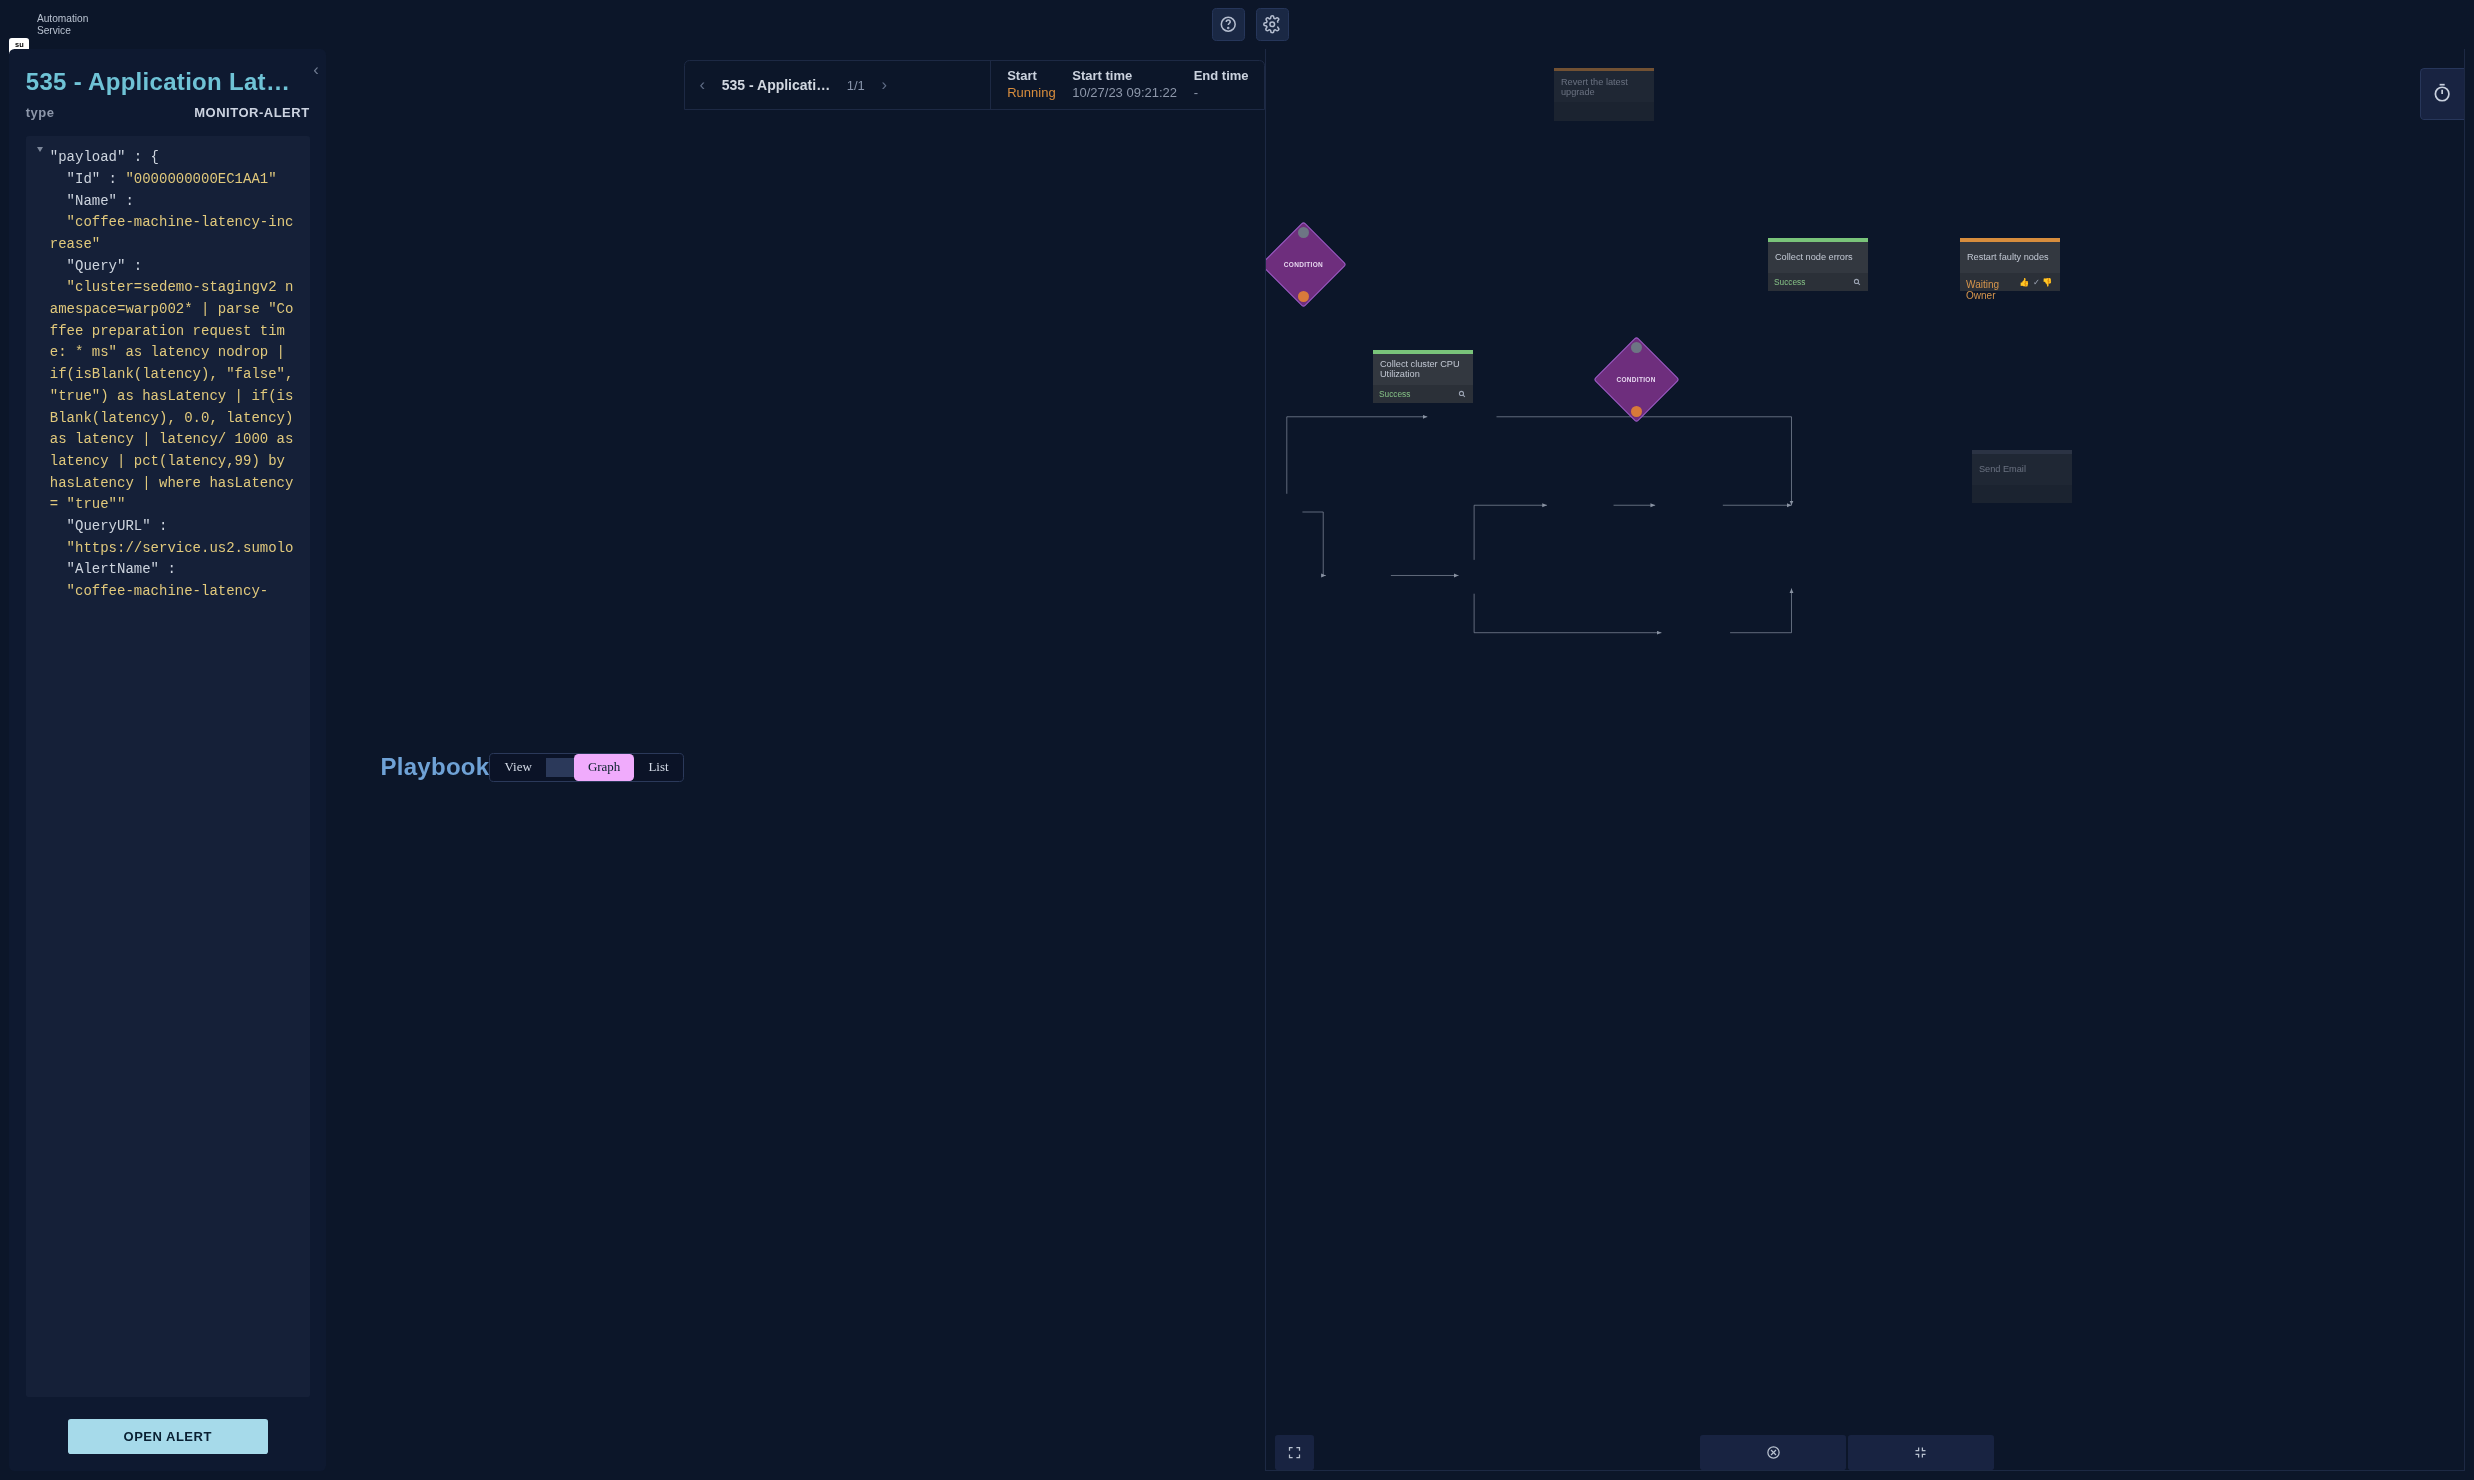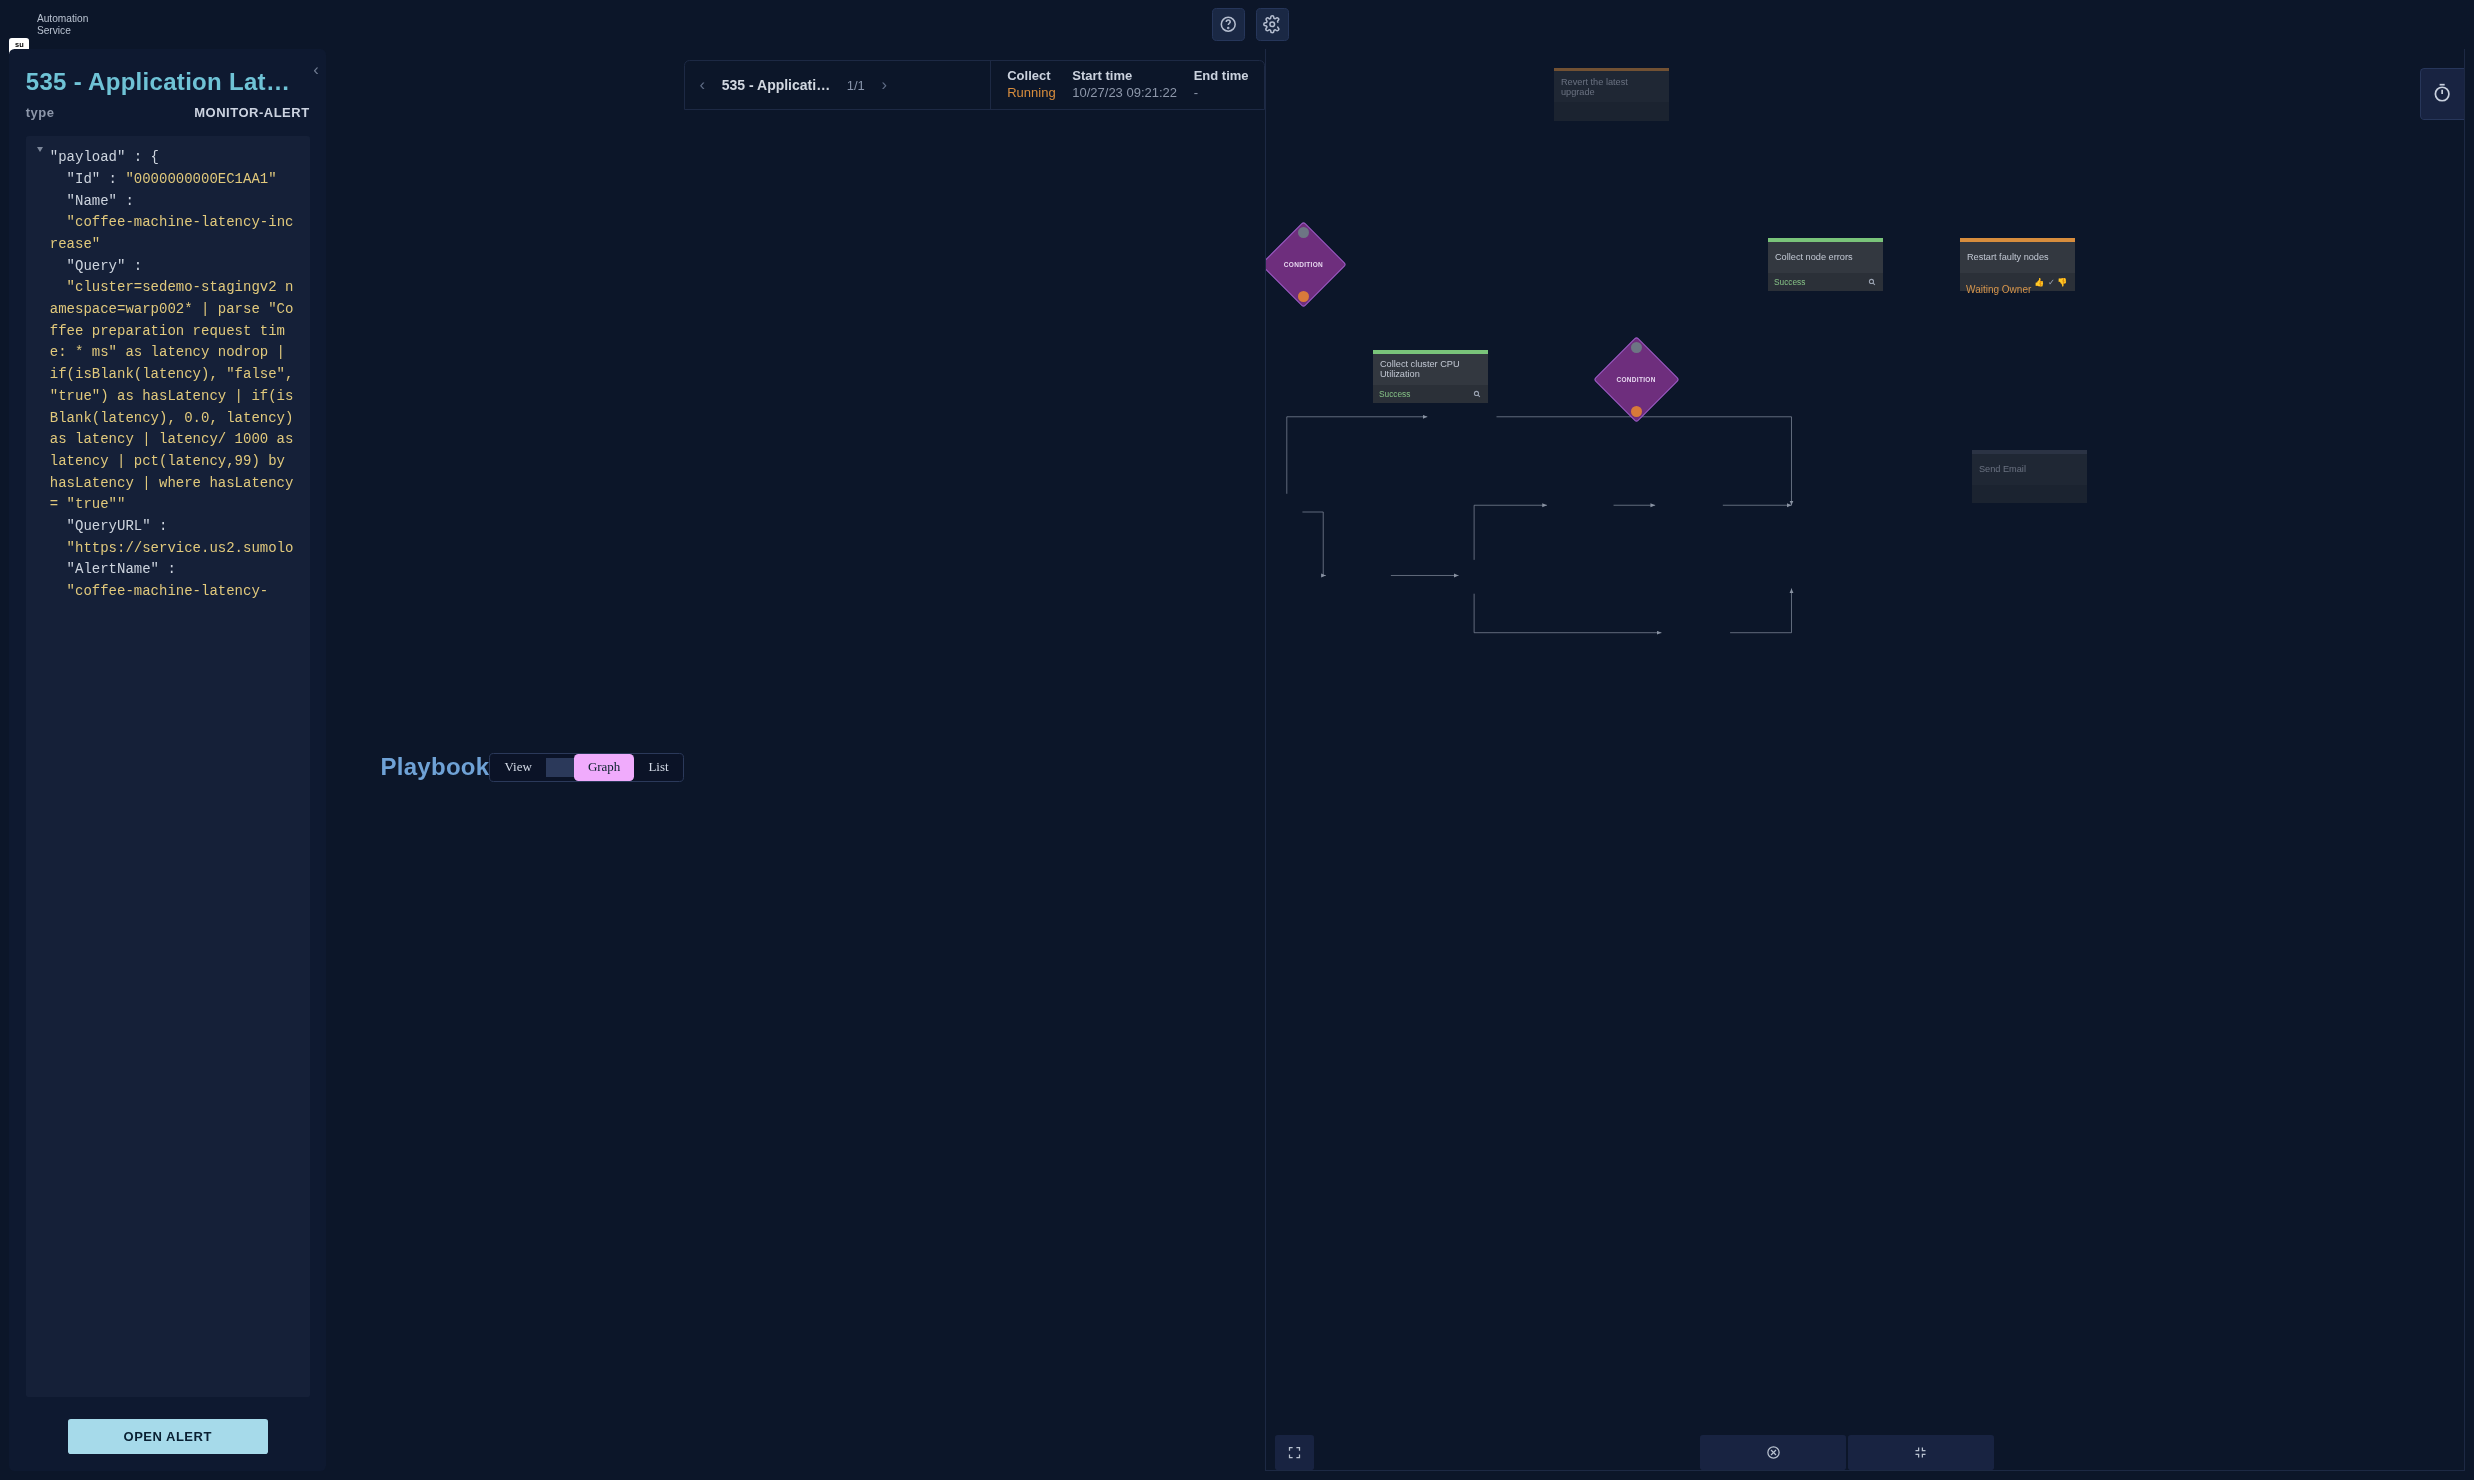--- a/index.html
+++ b/index.html
@@ -50,21 +50,21 @@
   .tabnav .tabtxt{font-size:14px;color:#d1d7e0;font-weight:600;white-space:nowrap;overflow:hidden;text-overflow:ellipsis;}
   .tabnav .count{font-size:13px;color:#8894ab;}
   .metablock{font-size:13px;line-height:1.3;}
   .metablock .lab{color:#cbd2de;font-weight:600;}
   .metablock .val{color:#8d97aa;}
   .metablock .running{color:#d88d3d;}
   
   .canvas{flex:1;border:0.9px solid #1d2944;border-top:none;position:relative;overflow:hidden;}
   .clock-tab{position:absolute;top:18.5px;right:0;width:44px;height:52px;background:#182341;border:0.9px solid #27365a;border-right:none;border-radius:4.6px 0 0 4.6px;display:flex;align-items:center;justify-content:center;cursor:pointer;}
   svg.graph{position:absolute;left:0;top:0;width:100%;height:100%;}
-  .node{position:absolute;width:115px;border-radius:5px;overflow:visible;}
+  .node{position:absolute;width:100px;border-radius:5px;overflow:visible;}
   .node .topbarcol{height:3.7px;}
   .node .body{background:var(--bg-node);padding:5.5px 7.4px;font-size:9.2px;color:#c2c8d3;height:31px;display:flex;align-items:center;}
   .node .footer{background:#2b3038;height:18.5px;display:flex;align-items:center;justify-content:space-between;padding:0 6.5px;font-size:8.3px;color:#86c286;}
   .node.dim{opacity:.5;}
   .wo{color:#d6954c;font-size:10px;margin-top:16px;}
   .mini-icons{display:flex;gap:2.8px;color:#9aa2b1;font-size:8.3px;}
   .diamond{position:absolute;width:61px;height:61px;}
   .diamond .sh{position:absolute;inset:0;transform:rotate(45deg);background:var(--purple);border:1.8px solid #a05cc9;border-radius:2.8px;}
   .diamond .lb{position:absolute;inset:0;display:flex;align-items:center;justify-content:center;font-size:6.5px;color:#e7d7f0;font-weight:600;letter-spacing:0.3px;}
   .port{position:absolute;width:11px;height:11px;border-radius:50%;background:#6d7584;}
@@ -139,21 +139,21 @@
     </div>
 
     <div class="subhead">
       <div class="tabnav">
         <span class="chev">‹</span>
         <span class="tabtxt">535 - Applicati…</span>
         <span class="count">1/1</span>
         <span class="chev">›</span>
       </div>
       <div class="metablock">
-        <div class="lab">Collect</div>
+        <div class="lab">Start</div>
         <div class="running">Running</div>
       </div>
       <div class="metablock">
         <div class="lab">Start time</div>
         <div class="val">10/27/23 09:21:22</div>
       </div>
       <div class="metablock">
         <div class="lab">End time</div>
         <div class="val">-</div>
       </div>

